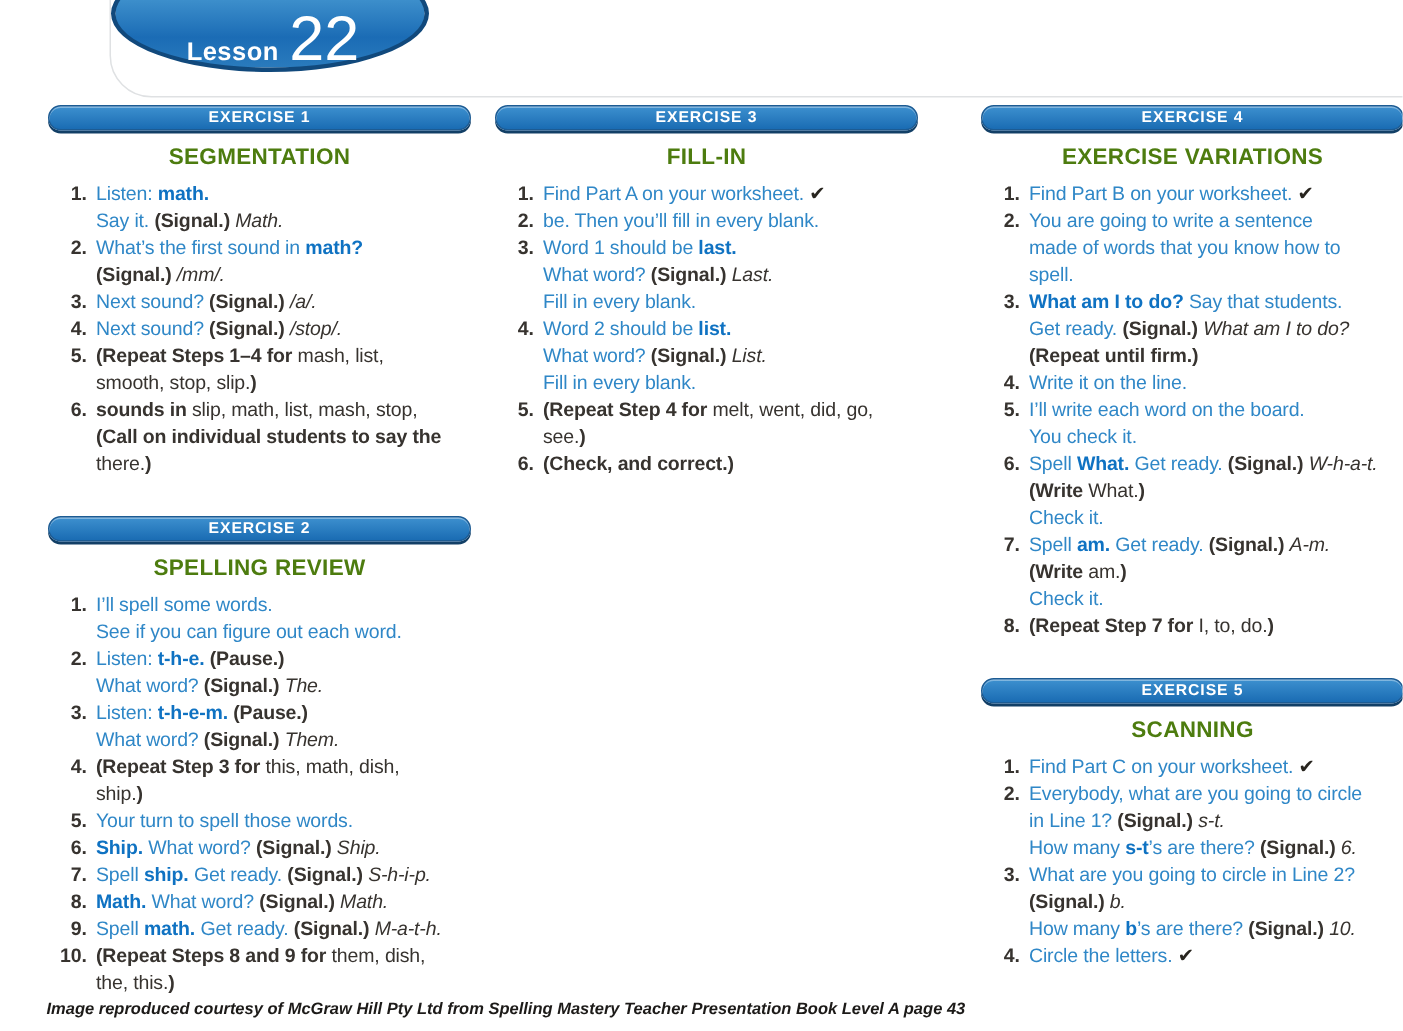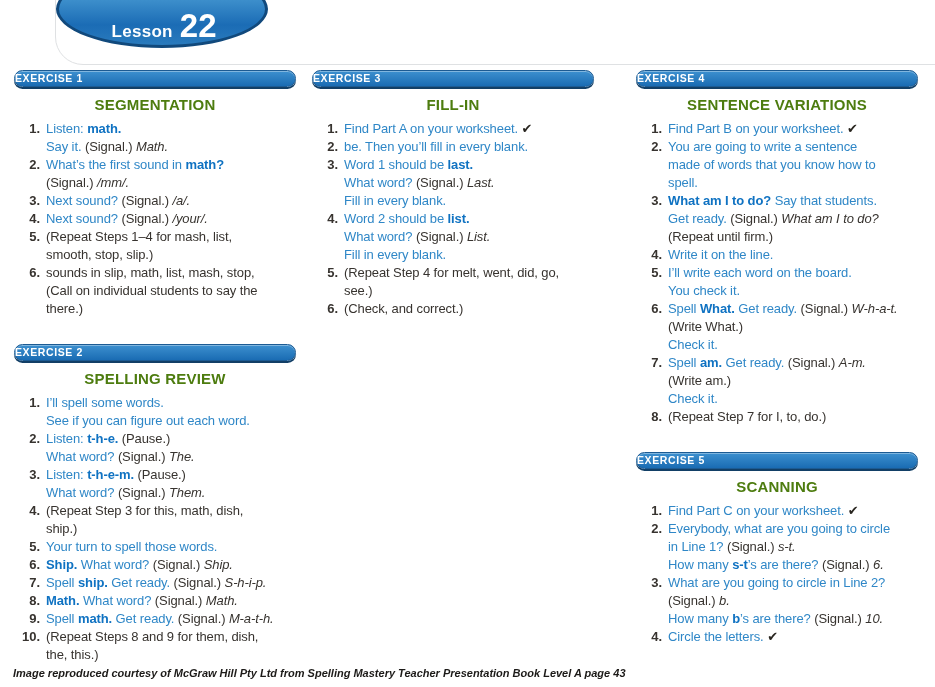--- a/index.html
+++ b/index.html
@@ -1,71 +1,71 @@
 <!DOCTYPE html>
 <html style="--banner-top: #3d90cf; --banner-bottom: #1a6cb3; --banner-border: #123f66; --badge-fill: #1b6cb5; --text-blue: #2f87c7; --text-blue-bold: #0f72c2; --ink: #37332f;"><head>
 <meta charset="utf-8">
 <style>
   html,body{margin:0;padding:0;}
   body{
     width:935px;height:687px;position:relative;overflow:hidden;
     background:#ffffff;
     font-family:"Liberation Sans","DejaVu Sans",sans-serif;
   }
-  .page{position:absolute;inset:0;background:#fff;overflow:hidden;}
+  .page{position:absolute;inset:0;background:#fff;overflow:hidden;margin-left:18px;}
 
   
   .header-rule{
     position:absolute;left:55px;top:-52px;width:960px;height:115px;
     border:1px solid #dfe1e3;border-radius:28px;
   }
 
   
   .badge{position:absolute;left:55px;top:0;width:218px;height:50px;overflow:hidden;}
   .badge-ellipse{
     position:absolute;left:1px;top:-30px;width:212px;height:78px;border-radius:50%;
     background:linear-gradient(180deg,#6fb3e0 0%,#3c8ecb 38%,var(--badge-fill,#1b6cb5) 72%,#2a7bbd 100%);
     border:3px solid #11497c;box-sizing:border-box;
   }
   .badge-text{
     position:absolute;left:0;top:2px;width:100%;height:46px;
     display:flex;align-items:baseline;justify-content:center;gap:7px;
     color:#fff;padding-top:9px;box-sizing:border-box;
   }
   .badge-label{font-weight:bold;font-size:17px;letter-spacing:.3px;line-height:30px;}
-  .badge-number{font-weight:bold;font-size:33px;line-height:30px;}
+  .badge-number{font-weight:normal;font-size:42px;line-height:30px;}
 
   
   .column{position:absolute;top:70px;width:282px;}
   .column-1{left:14px;} .column-2{left:312px;} .column-3{left:636px;}
 
   .exercise:not(:first-child){margin-top:26px;}
   .banner{
     height:15px;border-radius:9px;
     background:linear-gradient(180deg,var(--banner-top,#3d90cf),var(--banner-bottom,#1a6cb3));
     border:1px solid #1c5b93;
     box-shadow:0 2px 0 var(--banner-border,#123f66), inset 0 1px 0 rgba(255,255,255,.35);
-    display:flex;align-items:center;justify-content:flex-start;
+    display:flex;align-items:center;justify-content:center;
   }
   .banner span{color:#fff;font-weight:bold;font-size:10.5px;letter-spacing:.6px;line-height:1;}
   .ex-title{
     text-align:center;font-weight:bold;font-size:15px;margin:9px 0 7px;
     color:#4d7c0f;letter-spacing:.2px;
   }
   .step{display:flex;}
   .num{
     flex:0 0 26px;text-align:right;font-weight:bold;font-size:13px;line-height:18px;
     color:var(--ink,#37332f);padding-right:6px;
   }
   .lines{flex:1;min-width:0;}
   .line{font-size:13px;line-height:18px;white-space:nowrap;letter-spacing:-0.1px;}
 
   .seg-b{color:var(--text-blue,#2f87c7);}
   .seg-bb{color:var(--text-blue-bold,#0f72c2);font-weight:bold;}
-  .seg-k{color:var(--ink,#37332f);}
+  .seg-k{color:var(--ink,#37332f);font-weight:bold;}
   .seg-kb{color:var(--ink,#37332f);font-weight:normal;}
   .seg-ki{color:var(--ink,#37332f);font-style:italic;}
   .seg-chk{color:#28251f;font-weight:bold;}
 
   .footer{
     position:absolute;left:13px;top:667px;
     font-size:11px;font-style:italic;font-weight:600;color:#1c1a18;
   }
 </style>
 </head>
@@ -105,21 +105,21 @@
           </div>
           <div class="step">
             <span class="num">3.</span>
             <div class="lines">
               <div class="line"><span class="seg-b">Next sound? </span><span class="seg-k">(Signal.) </span><span class="seg-ki">/a/.</span></div>
             </div>
           </div>
           <div class="step">
             <span class="num">4.</span>
             <div class="lines">
-              <div class="line"><span class="seg-b">Next sound? </span><span class="seg-k">(Signal.) </span><span class="seg-ki">/your/.</span></div>
+              <div class="line"><span class="seg-b">Next sound? </span><span class="seg-k">(Signal.) </span><span class="seg-ki">/stop/.</span></div>
             </div>
           </div>
           <div class="step">
             <span class="num">5.</span>
             <div class="lines">
               <div class="line"><span class="seg-k">(Repeat Steps 1–4 for </span><span class="seg-kb">mash, list,</span></div>
               <div class="line"><span class="seg-kb">smooth, stop, slip.</span><span class="seg-k">)</span></div>
             </div>
           </div>
           <div class="step">
@@ -255,21 +255,21 @@
             </div>
           </div>
         </div>
       </section>
     </div>
   <div class="column column-3">
       <section class="exercise">
         <div class="banner">
           <span>EXERCISE 4</span>
         </div>
-        <h3 class="ex-title">SENTENCE VARIATIONS</h3>
+        <h3 class="ex-title">EXERCISE VARIATIONS</h3>
         <div class="steps">
           <div class="step">
             <span class="num">1.</span>
             <div class="lines">
               <div class="line"><span class="seg-b">Find Part B on your worksheet. </span><span class="seg-chk">✔</span></div>
             </div>
           </div>
           <div class="step">
             <span class="num">2.</span>
             <div class="lines">

